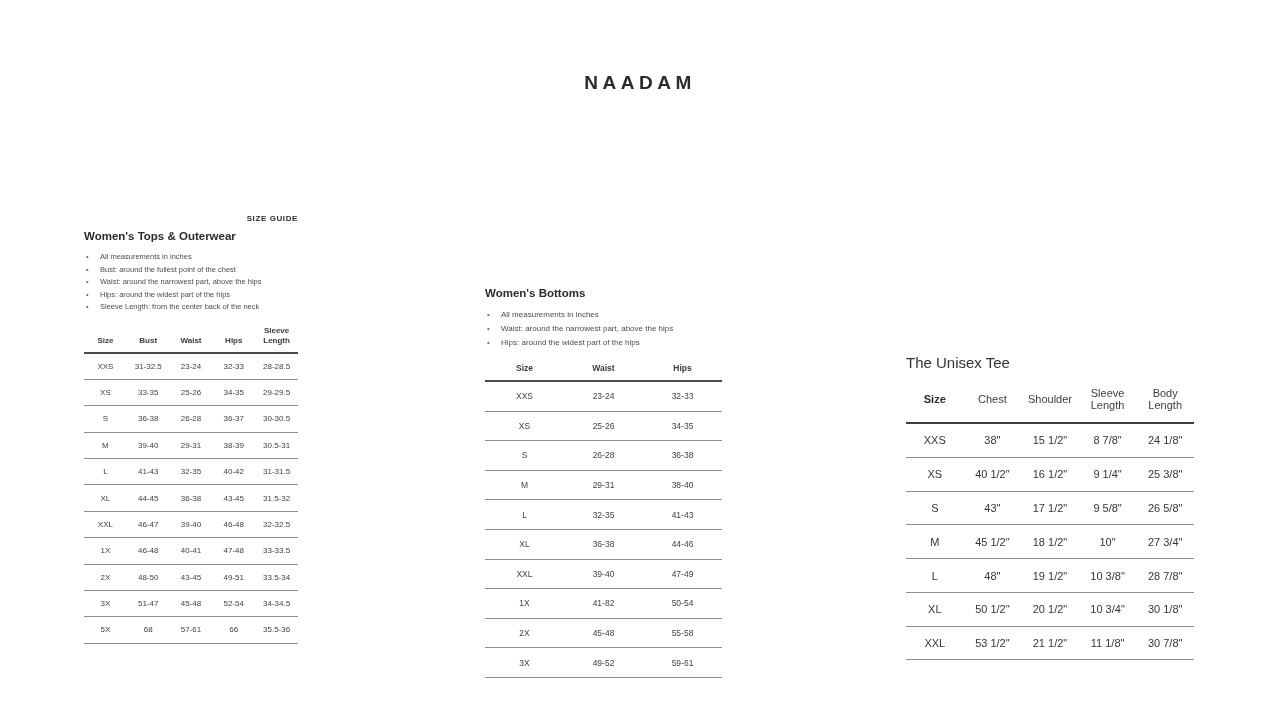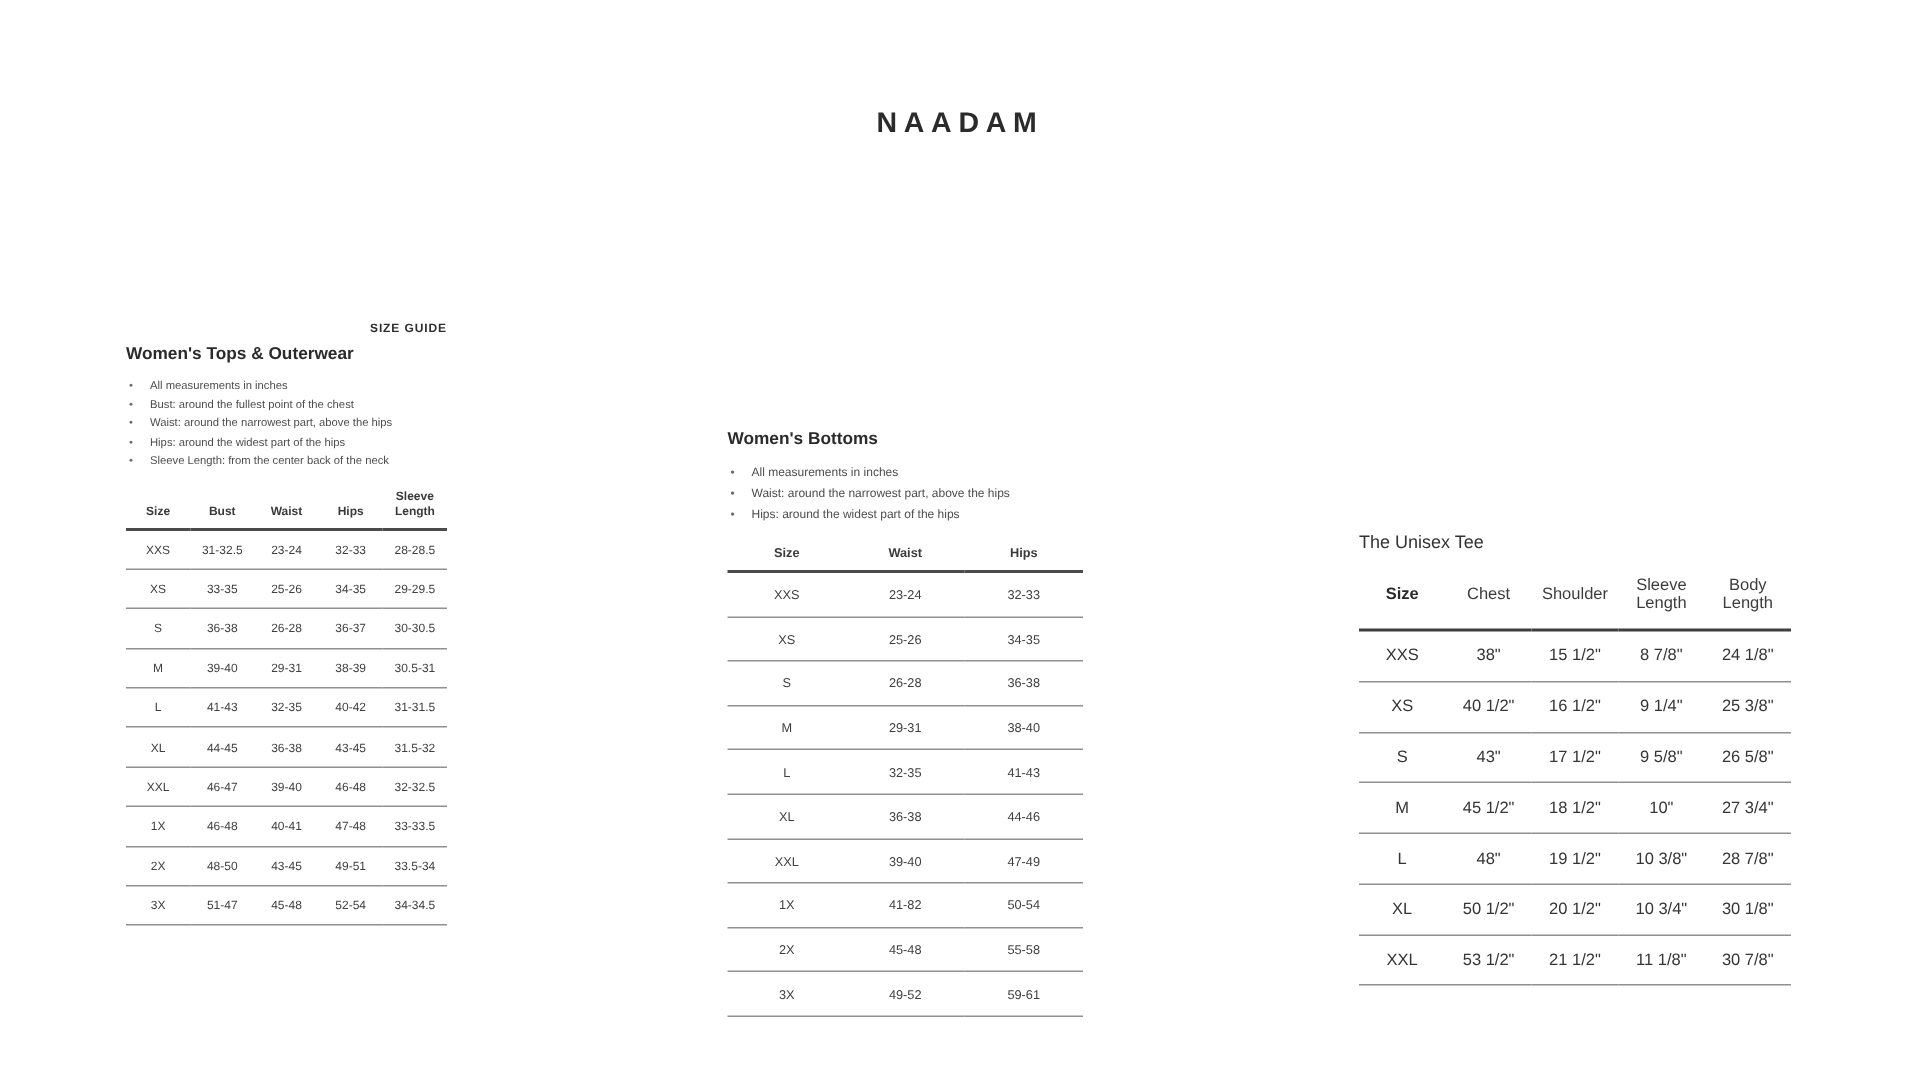--- a/index.html
+++ b/index.html
@@ -39,21 +39,21 @@
     text-align: right;
   }
   .section-title {
     font-size: 11.5px;
     font-weight: bold;
     color: #2b2b2b;
     margin-top: 7px;
   }
   .section-bottoms .section-title { margin-top: 0; }
   .section-title-light {
-    font-size: 12px;
+    font-size: 15px;
     font-weight: normal;
     color: #333333;
   }
 
   ul.bullets { list-style: none; margin-top: 9px; }
   ul.bullets li {
     position: relative;
     font-size: 7.5px;
     color: #4d4d4d;
     padding: 0 0 0 16px;
@@ -179,20 +179,27 @@
           <td>49-51</td>
           <td>33.5-34</td>
         </tr>
         <tr>
           <td>3X</td>
           <td>51-47</td>
           <td>45-48</td>
           <td>52-54</td>
           <td>34-34.5</td>
         </tr>
+        <tr>
+          <td>5X</td>
+          <td>68</td>
+          <td>57-61</td>
+          <td>66</td>
+          <td>35.5-36</td>
+        </tr>
       </tbody>
     </table>
 </div>
 
 <div class="section section-bottoms">
   <div class="section-title">Women's Bottoms</div>
   <ul class="bullets">
       <li>All measurements in inches</li>
       <li>Waist: around the narrowest part, above the hips</li>
       <li>Hips: around the widest part of the hips</li>

